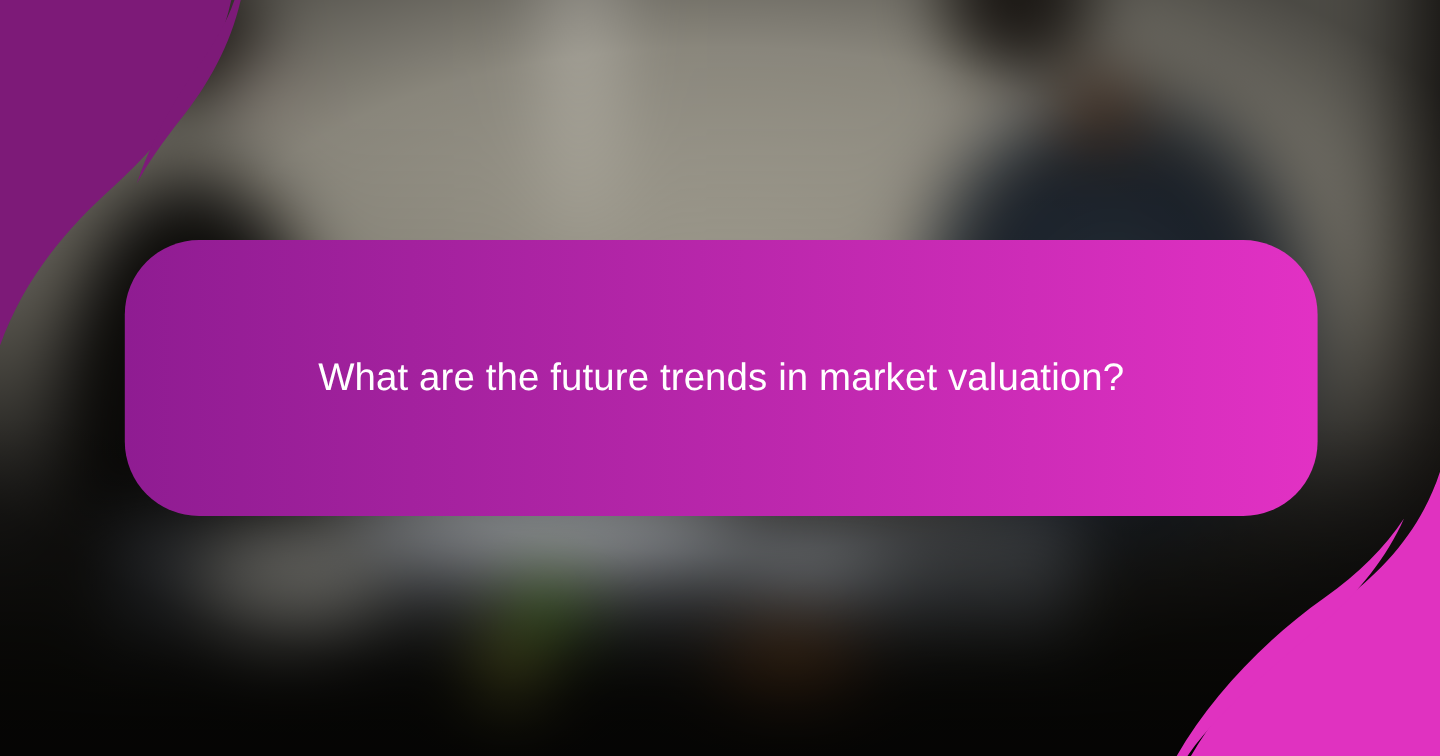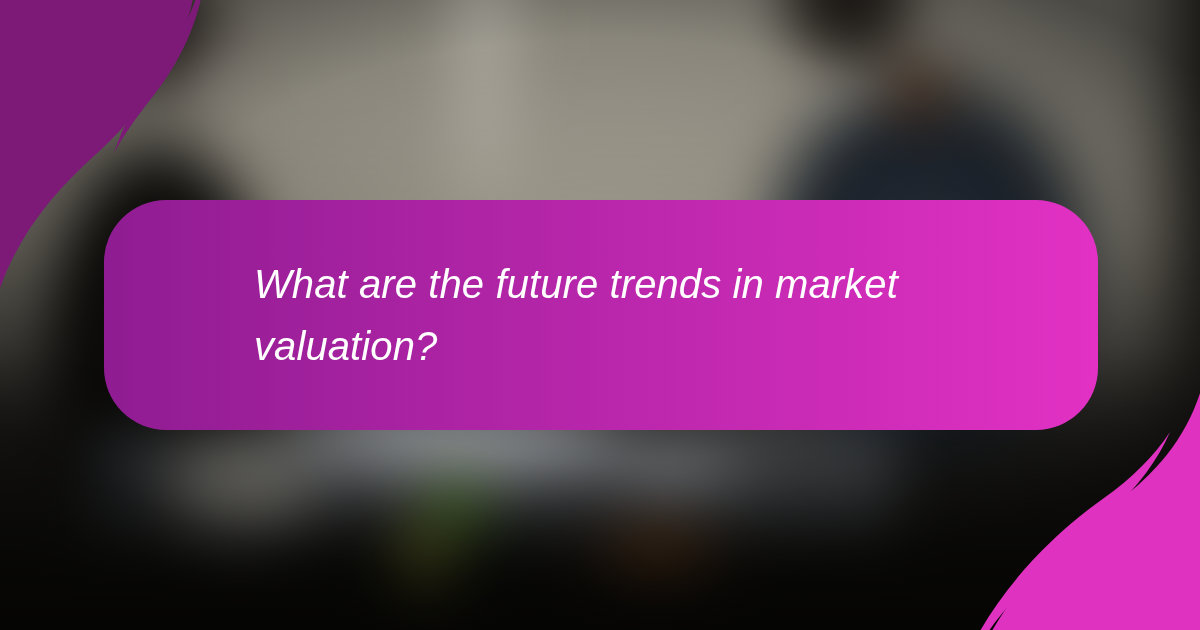--- a/index.html
+++ b/index.html
@@ -203,27 +203,26 @@
     display: flex;
     align-items: center;
     justify-content: center;
     box-sizing: border-box;
     padding: 0 150px;
   }
 
   .card-title {
     margin: 0;
     color: #ffffff;
-    font-size: 40px;
+    font-size: 32px;
     font-weight: 400;
     line-height: 1.55;
     letter-spacing: 0.1px;
-    text-align: left;
+    text-align: right;
     text-rendering: optimizeLegibility;
-    font-style: italic;
   }
 </style>
 </head>
 <body>
 
 <div id="stage">
 
   <div class="bg-photo">
     <div class="bg-base"></div>
     <div class="pillar"></div>

